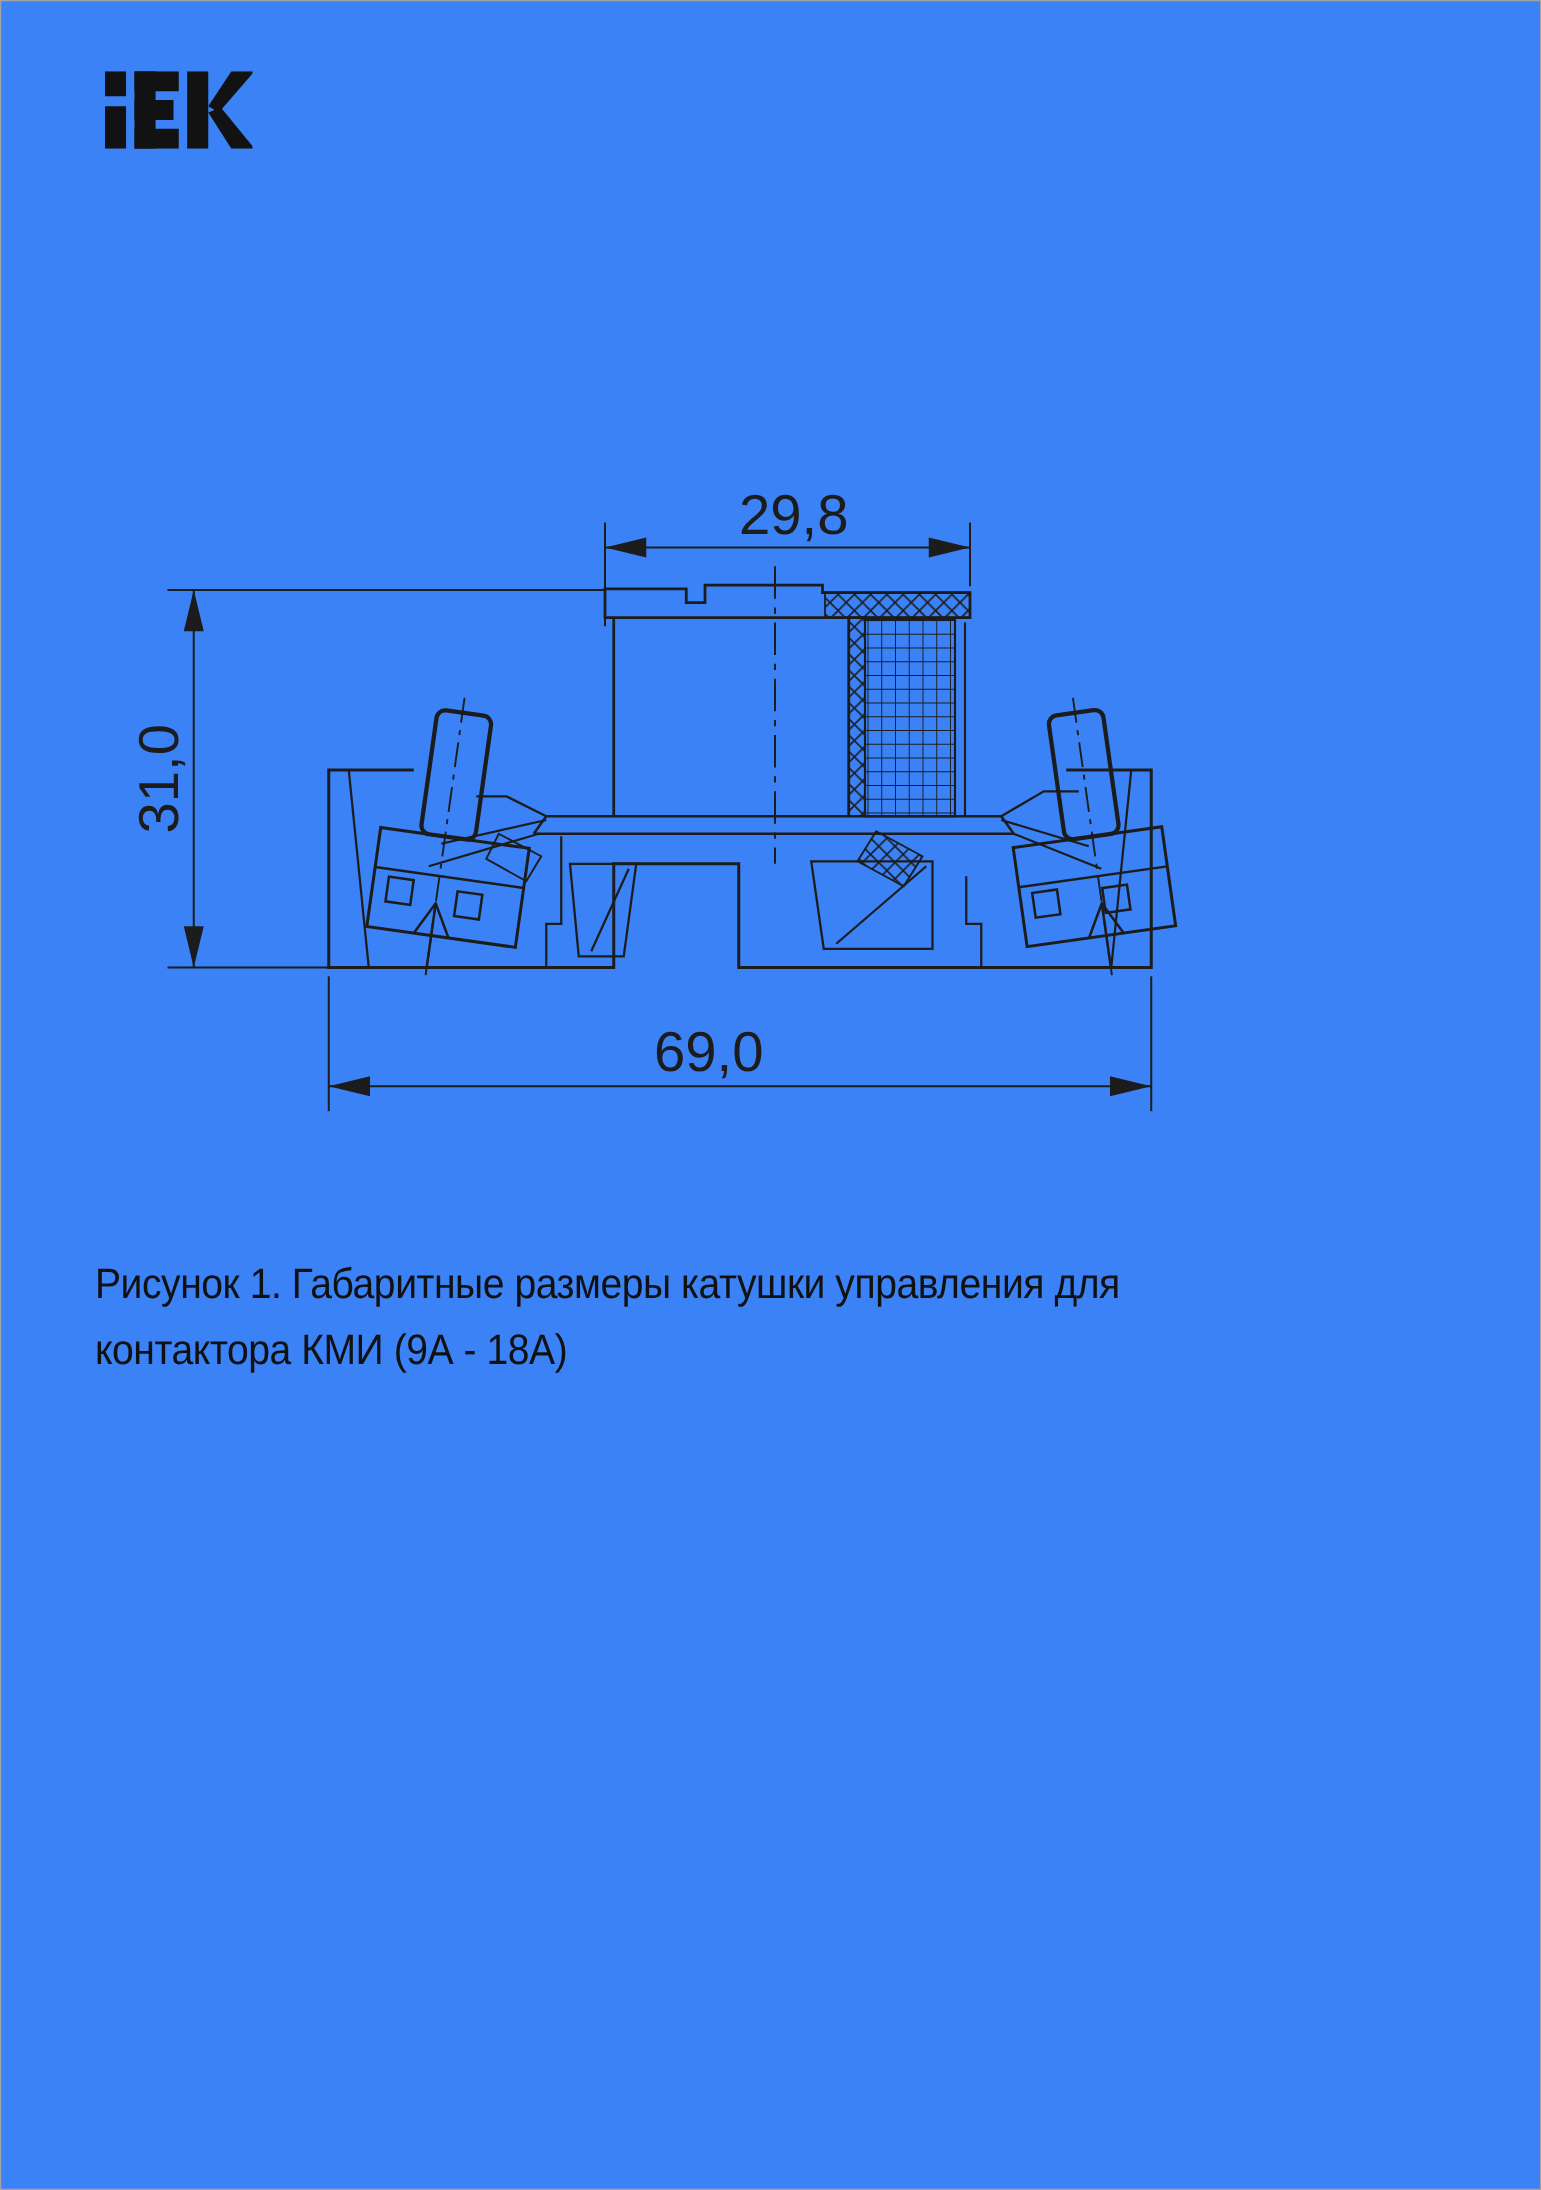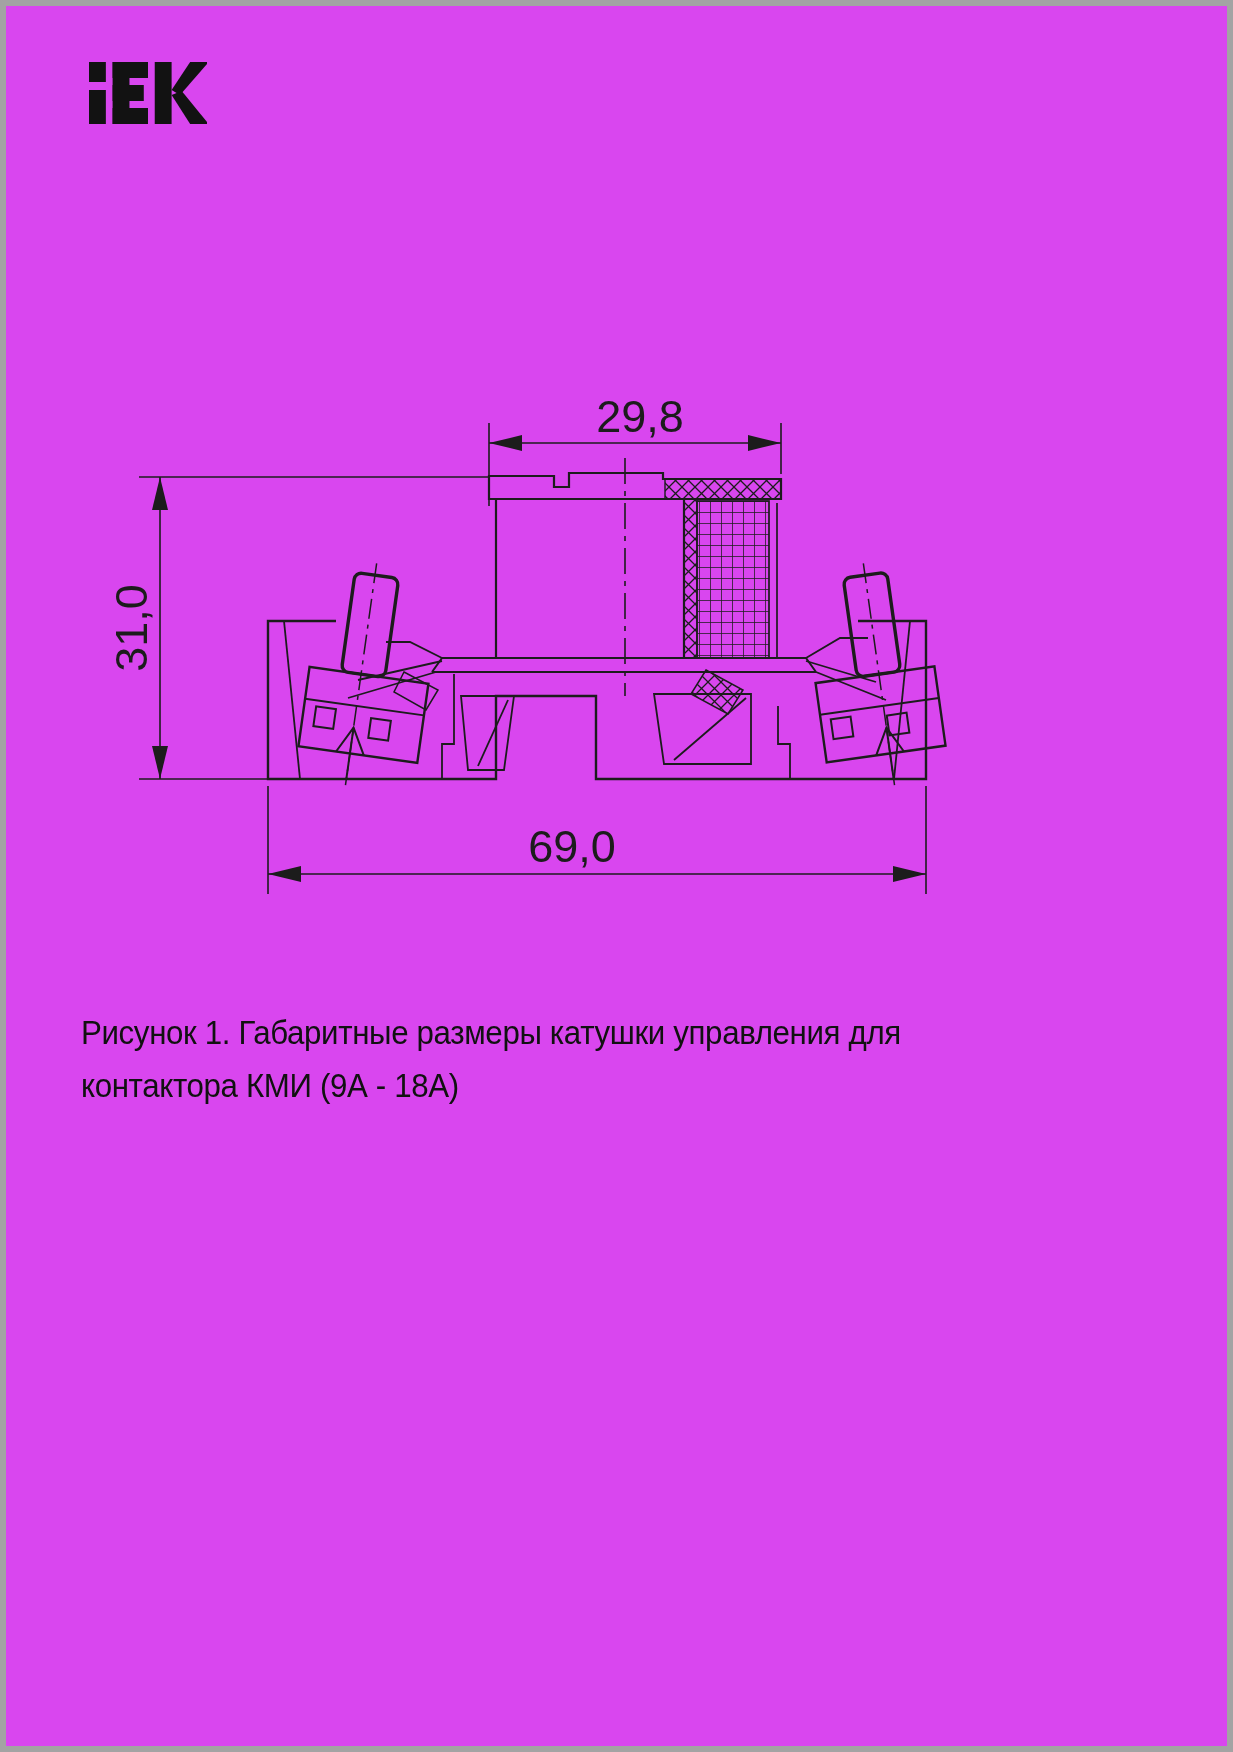--- a/index.html
+++ b/index.html
@@ -1,21 +1,21 @@
 <!DOCTYPE html>
 <html><head>
 <meta charset="utf-8">
 <style>
   html,body{margin:0;padding:0;background:#e8e8e8;}
   .page{
     position:relative;
     width:1233px;height:1752px;
     margin:0 auto;
-    background:#d946ef;
-    border:6px solid #a3a3a3;
+    background:#3b82f6;
+    border:1px solid #a3a3a3;
     box-sizing:border-box;
     font-family:"Liberation Sans", sans-serif;
     color:#1a1a1a;
     overflow:hidden;
   }
   .logo{position:absolute;left:83px;top:56px;width:118px;height:62px;}
   .logo svg{display:block;width:100%;height:100%;}
   .sr-only{position:absolute;width:1px;height:1px;overflow:hidden;clip:rect(0 0 0 0);white-space:nowrap;}
   .drawing{position:absolute;left:0;top:0;width:1233px;height:1752px;}
   .drawing text{

